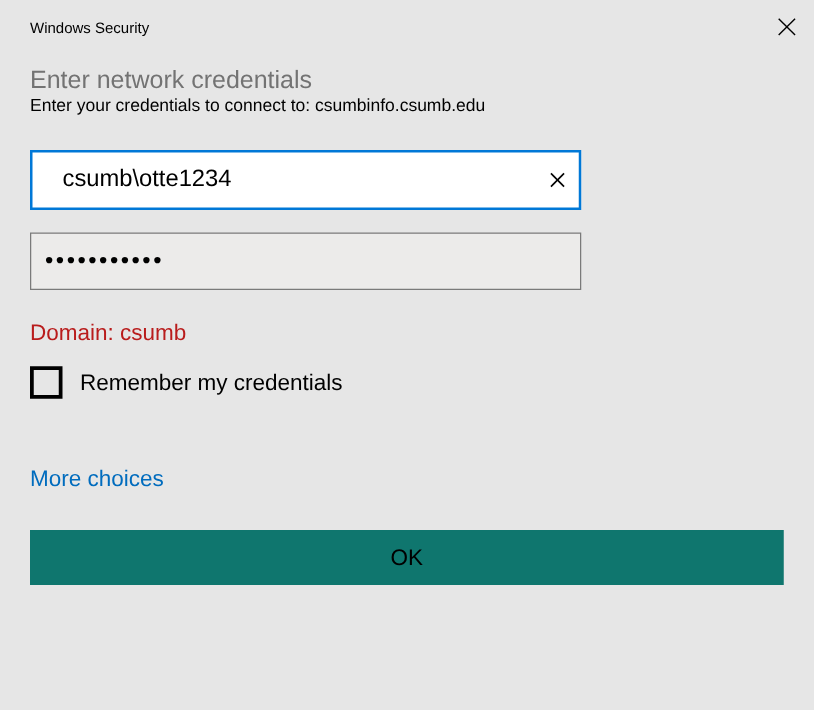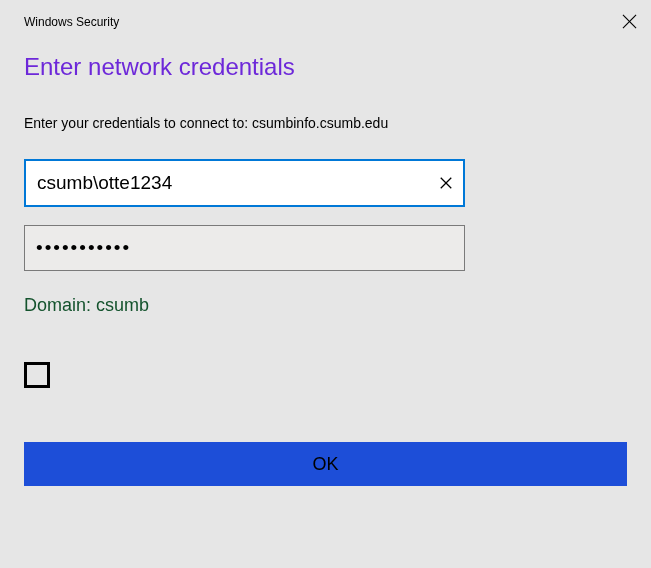--- a/index.html
+++ b/index.html
@@ -34,41 +34,40 @@
       justify-content: center;
     }
     .close-icon svg {
       width: 15px;
       height: 15px;
     }
     .content {
       padding: 8px 24px 24px 24px;
     }
     .heading {
-      font-size: 24px;
-      color: #6d28d9;
+      font-size: 20px;
+      color: #737373;
       font-weight: 500;
       margin-top: 8px;
-      margin-bottom: 34px;
     }
     .subtext {
       font-size: 14px;
       color: #000;
       font-weight: 400;
       margin-bottom: 28px;
     }
     .input-wrap {
       position: relative;
       width: 441px;
       margin-bottom: 18px;
     }
     .text-input {
       width: 100%;
       height: 48px;
-      padding: 8px 44px 8px 11px;
+      padding: 8px 44px 8px 24px;
       font-size: 19px;
       font-family: inherit;
       border: 2px solid #0078d7;
       background: #fff;
       color: #000;
       outline: none;
     }
     .clear-icon {
       position: absolute;
       right: 12px;
@@ -90,22 +89,22 @@
       font-family: inherit;
       border: 1px solid #7a7a7a;
       background: #ecebea;
       color: #000;
       outline: none;
       margin-bottom: 24px;
       letter-spacing: 2px;
     }
     .domain-text {
       font-size: 18px;
-      color: #14532d;
-      margin-bottom: 46px;
+      color: #b91c1c;
+      margin-bottom: 16px;
     }
     .checkbox-row {
       display: flex;
       align-items: center;
       margin-bottom: 54px;
     }
     .checkbox {
       width: 26px;
       height: 26px;
       border: 3px solid #000;
@@ -124,21 +123,21 @@
       margin-bottom: 30px;
       display: inline-block;
     }
     .button-row {
       display: flex;
       gap: 8px;
     }
     .dlg-button {
       flex: 1;
       height: 44px;
-      background: #1d4ed8;
+      background: #0f766e;
       border: none;
       font-size: 18px;
       font-family: inherit;
       color: #000;
       cursor: pointer;
     }
   </style>
 </head>
 <body>
 
@@ -165,19 +164,21 @@
         </svg>
     </span>
   </div>
 
   <input type="text" class="pw-input" value="•••••••••••" style="">
 
   <p class="domain-text">Domain: csumb</p>
 
   <div class="checkbox-row">
     <span class="checkbox"></span>
+    <span class="checkbox-label">Remember my credentials</span>
   </div>
 
+  <span class="more-choices">More choices</span>
 
   <div class="button-row">
     <button class="dlg-button">OK</button>
   </div>
 </div>
 
 </body></html>

